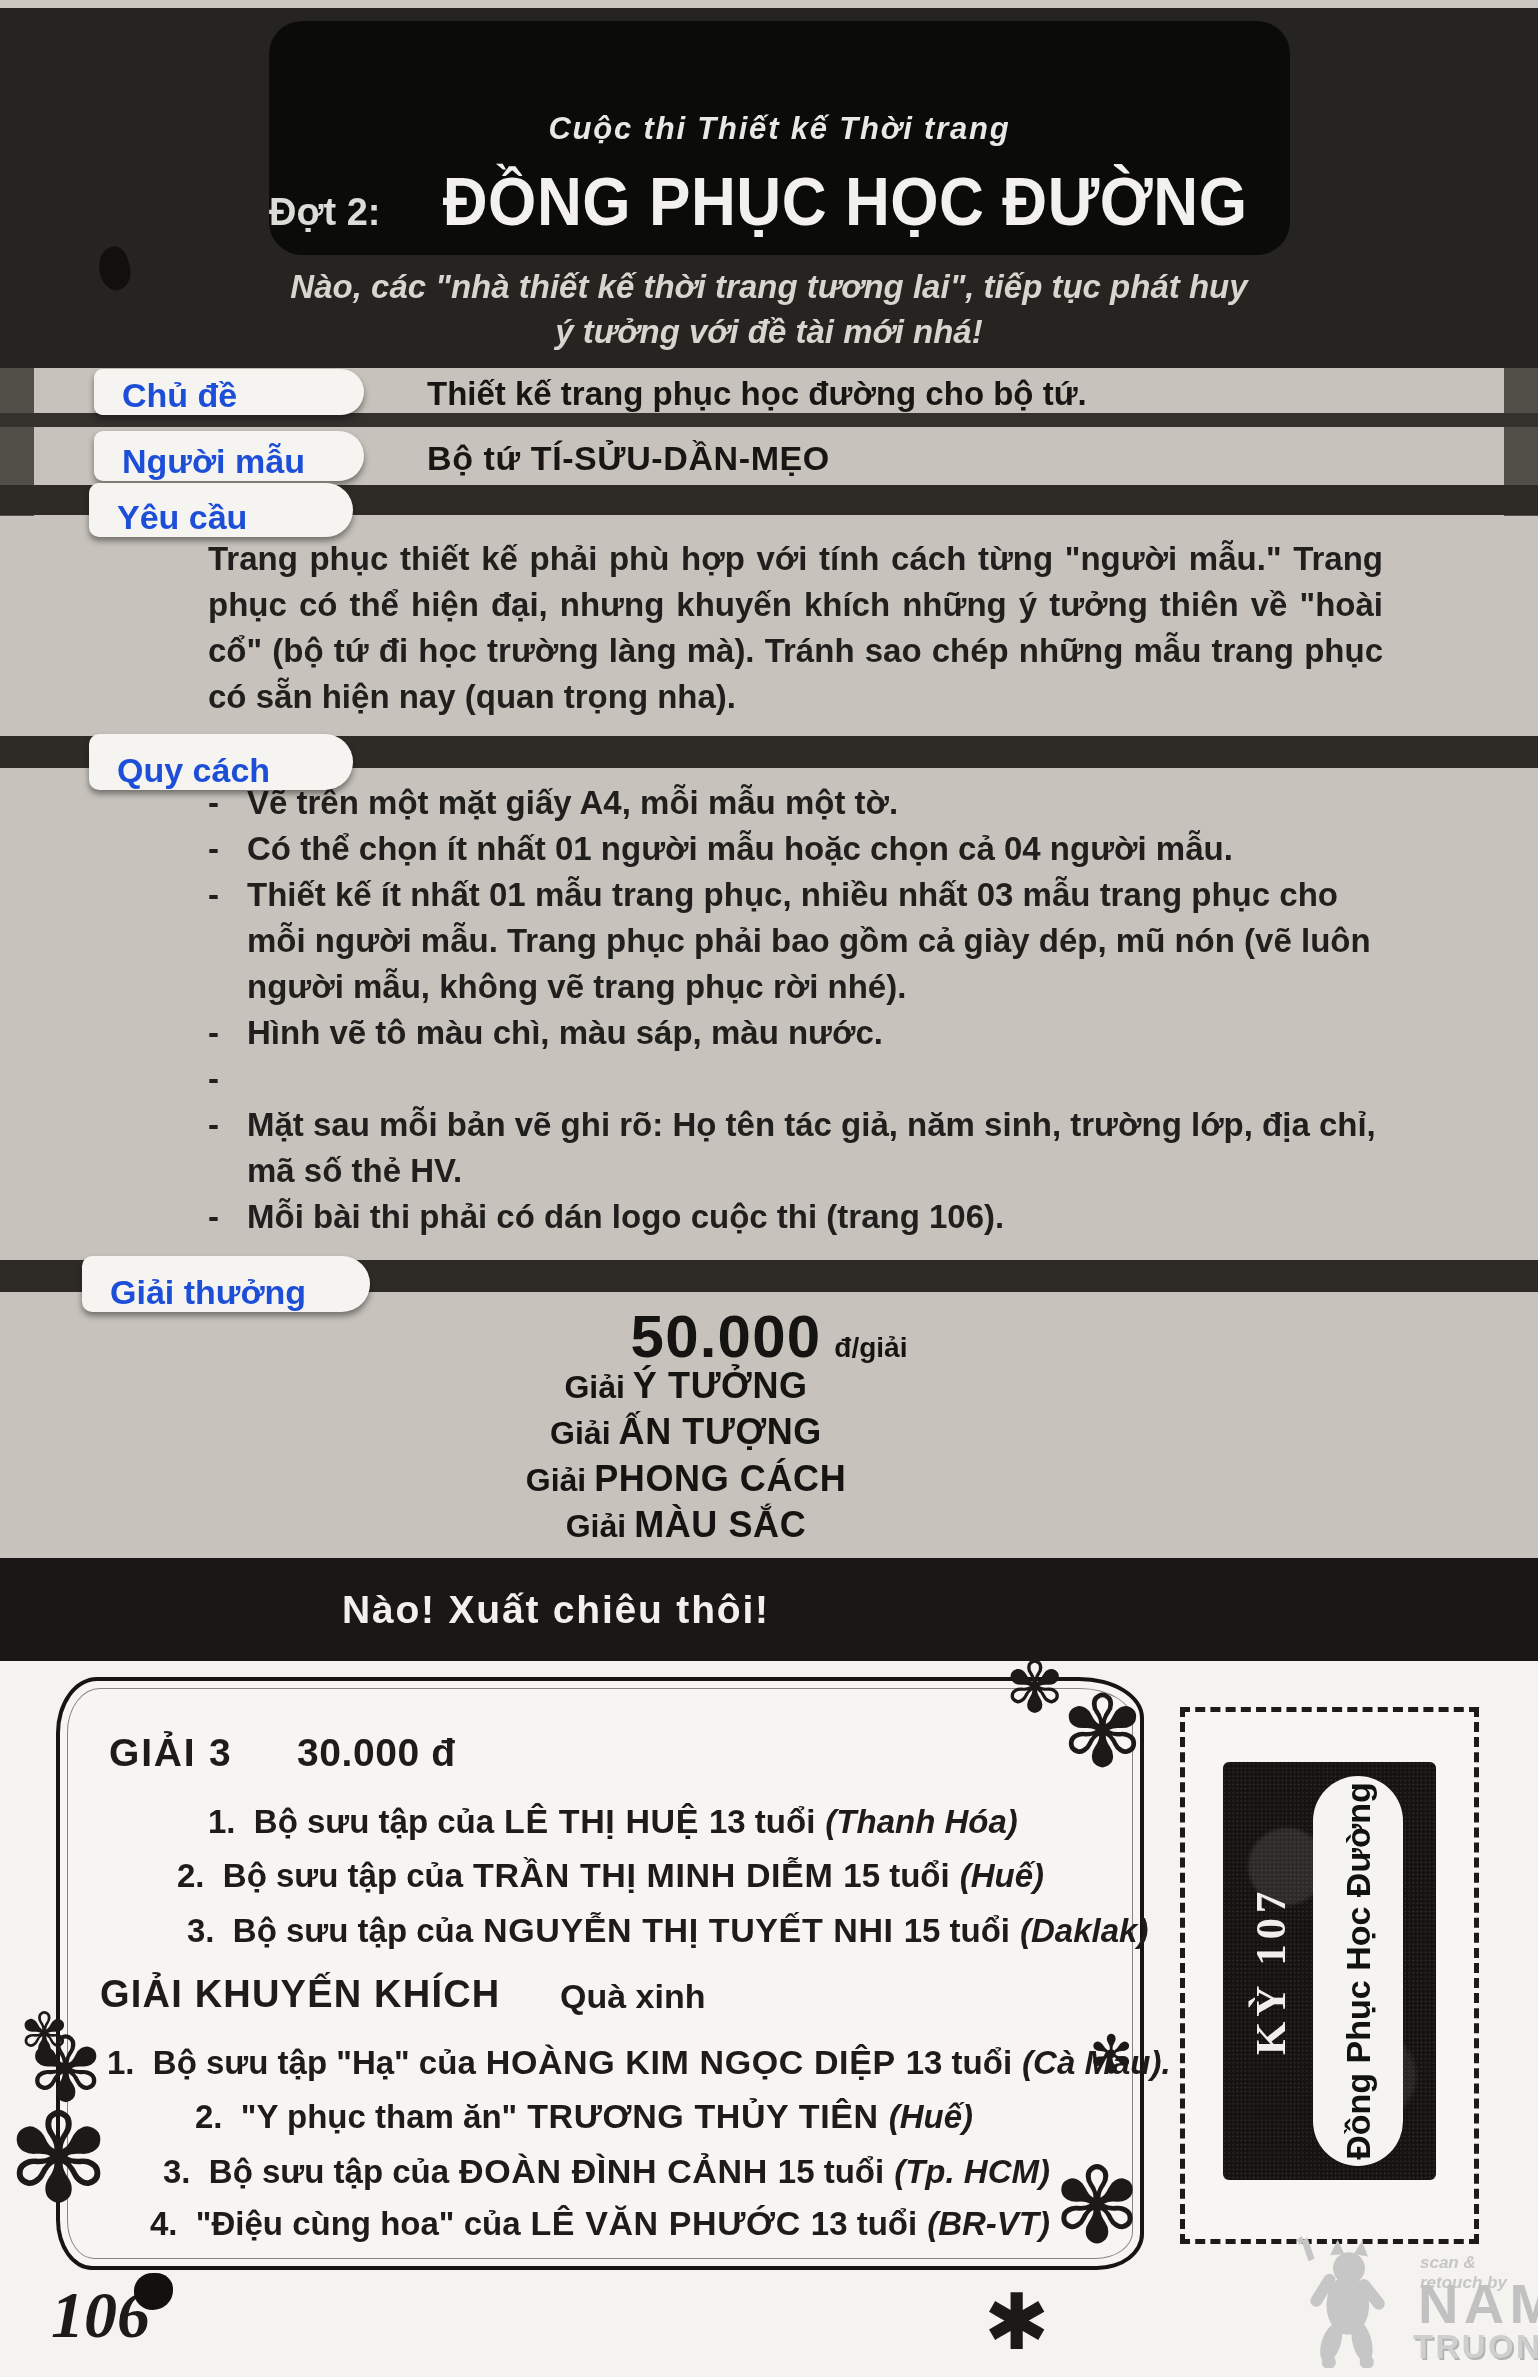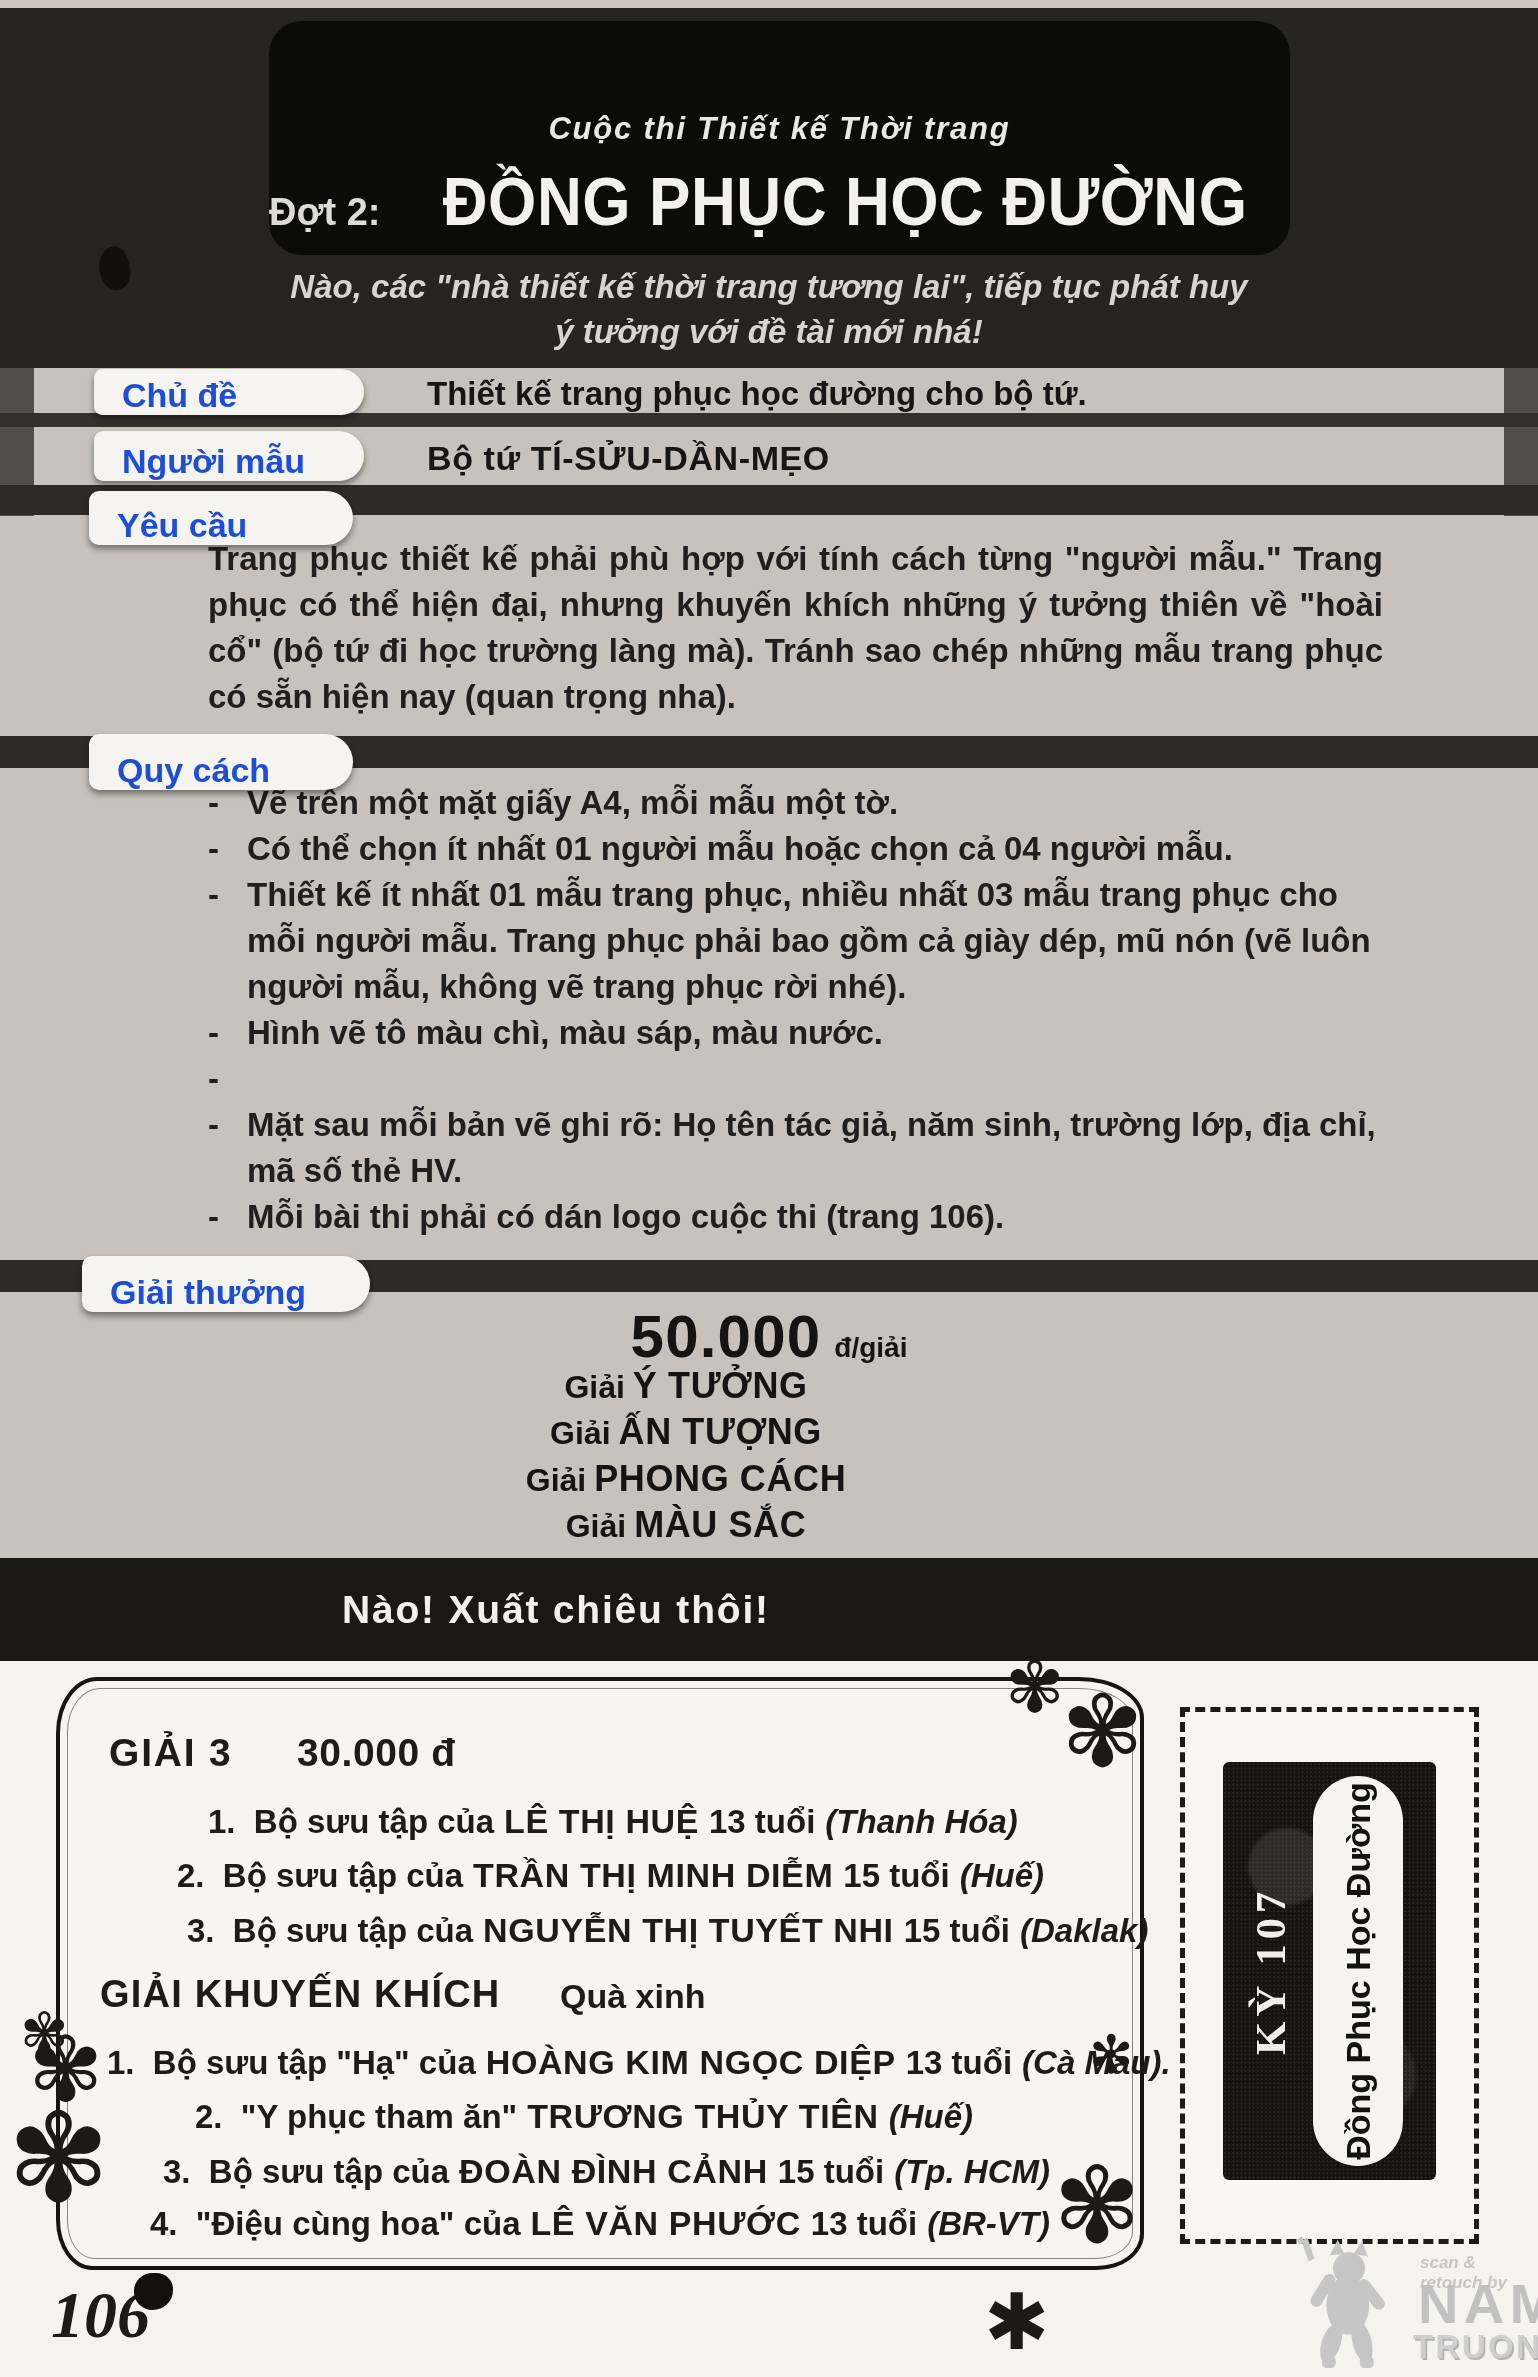--- a/index.html
+++ b/index.html
@@ -34,21 +34,21 @@
   .stripe.s1{top:413px;height:13.6px;}
   .band{position:absolute;left:0;width:100%;height:30px;background:#2e2b27;}
   .band.yeucau{top:485px;}
   .band.quycach{top:736px;height:32px;}
   .band.giaithuong{top:1260px;height:32px;}
   .pill{position:absolute;background:#f6f4f0;border-radius:12px 33px 33px 12px;
         box-shadow:0 4.1px 6px rgba(10,10,10,.45);display:flex;align-items:flex-end;
         padding-left:28px;font-weight:800;font-size:34px;color:#1d4ed8;z-index:3;}
   .pill.topic{left:94px;top:369px;width:242px;height:46px;}
   .pill.models{left:94px;top:431px;width:242px;height:50px;}
-  .pill.yeucau{left:89px;top:483px;width:236px;height:54px;margin-top:8px;}
+  .pill.yeucau{left:89px;top:483px;width:236px;height:54px;}
   .pill.quycach{left:89px;top:734px;width:236px;height:56px;}
   .pill.giaithuong{left:82px;top:1256px;width:260px;height:56px;}
   .row-value{position:absolute;left:379px;font-size:33px;font-weight:bold;color:#171614;margin-left:48px;}
   .row-value.topic{top:375px;}
   .row-value.models{top:439px;font-size:34px;font-weight:800;letter-spacing:0.6px;}
   .req-text{position:absolute;left:208px;top:536px;width:1175px;font-size:33px;line-height:46px;
             font-weight:bold;text-align:justify;color:#201f1d;}
   .q-list{position:absolute;left:208px;top:780px;width:1184px;color:#201f1d;}
   .q-item{display:flex;font-size:33px;line-height:46px;font-weight:bold;}
   .q-item .dash{width:39px;flex:0 0 39px;}

